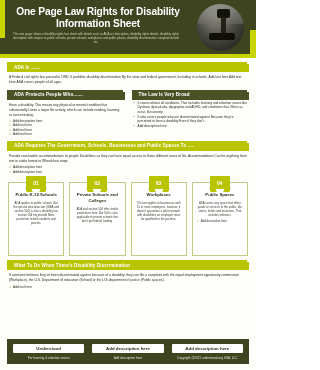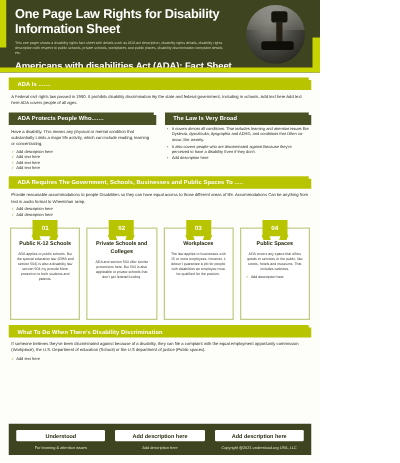--- a/index.html
+++ b/index.html
@@ -11,20 +11,21 @@
   }
   .page { position: relative; width: 256px; height: 370px; background: #fdfdfa; }
 
   
   .header {
     position: relative;
     height: 58px;
     background: #3e4420;
     padding: 6px 8px 4px 12px;
     overflow: hidden;
+    text-align: center;
   }
   .hdr-strip-left {
     position: absolute; left: 0; top: 0; width: 5px; height: 38px;
     background: #c8d400;
   }
   .hdr-strip-bottom {
     position: absolute; left: 0; bottom: 0; width: 100%; height: 4px;
     background: #c8d400;
   }
   .hdr-strip-right {
@@ -196,21 +197,20 @@
 
 <div class="page">
 
   <div class="header">
     <div class="hdr-strip-left"></div>
     <div class="hdr-strip-right"></div>
     <div class="hdr-strip-bottom"></div>
 
     <div class="hdr-title">One Page Law Rights for Disability Information Sheet</div>
     <div class="hdr-sub">This one pager shows a disability rights fact sheet with details such as ADA act description, disability rights details, disability rights description with respect to public schools, private schools, workplaces and public places, disability discrimination complaint details etc.</div>
-    <div class="hdr-banner">Americans with disabilities Act  (ADA): Fact Sheet</div>
 
     <div class="gavel">
       <div class="g-sky"></div>
       <div class="g-head"></div>
       <div class="g-shaft"></div>
       <div class="g-base"></div>
     </div>
   </div>
 
   <div class="band lime">ADA Is .......</div>

